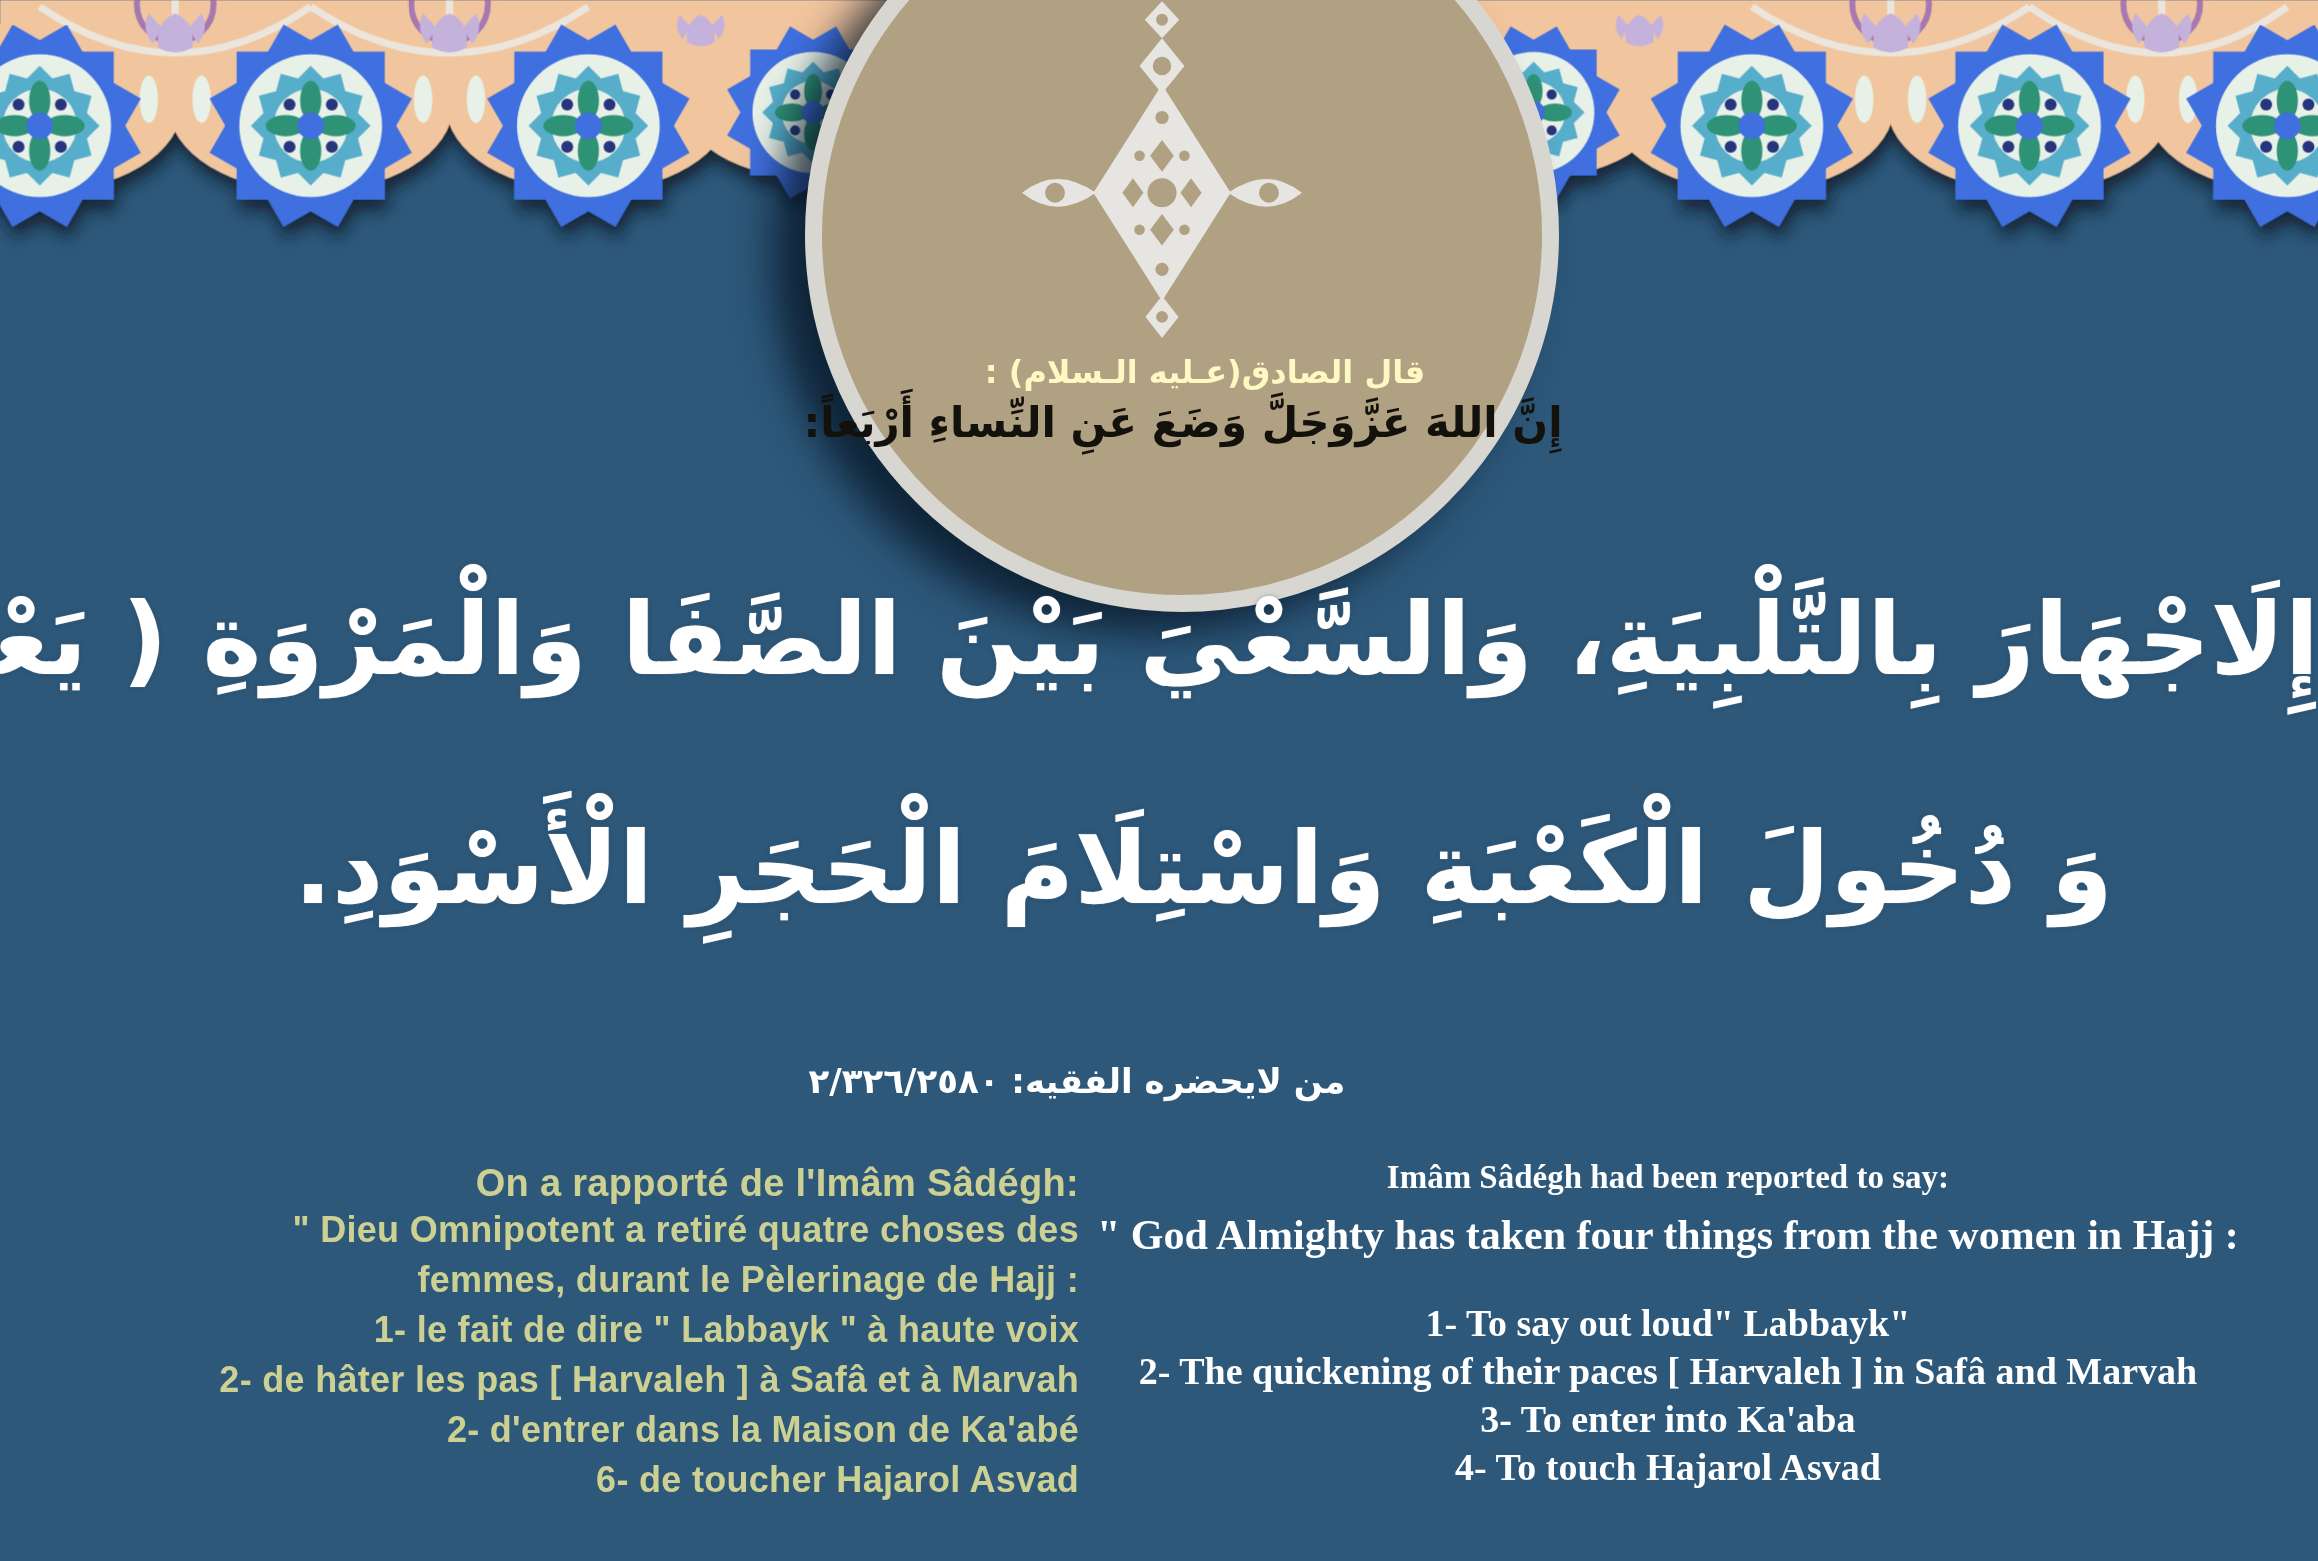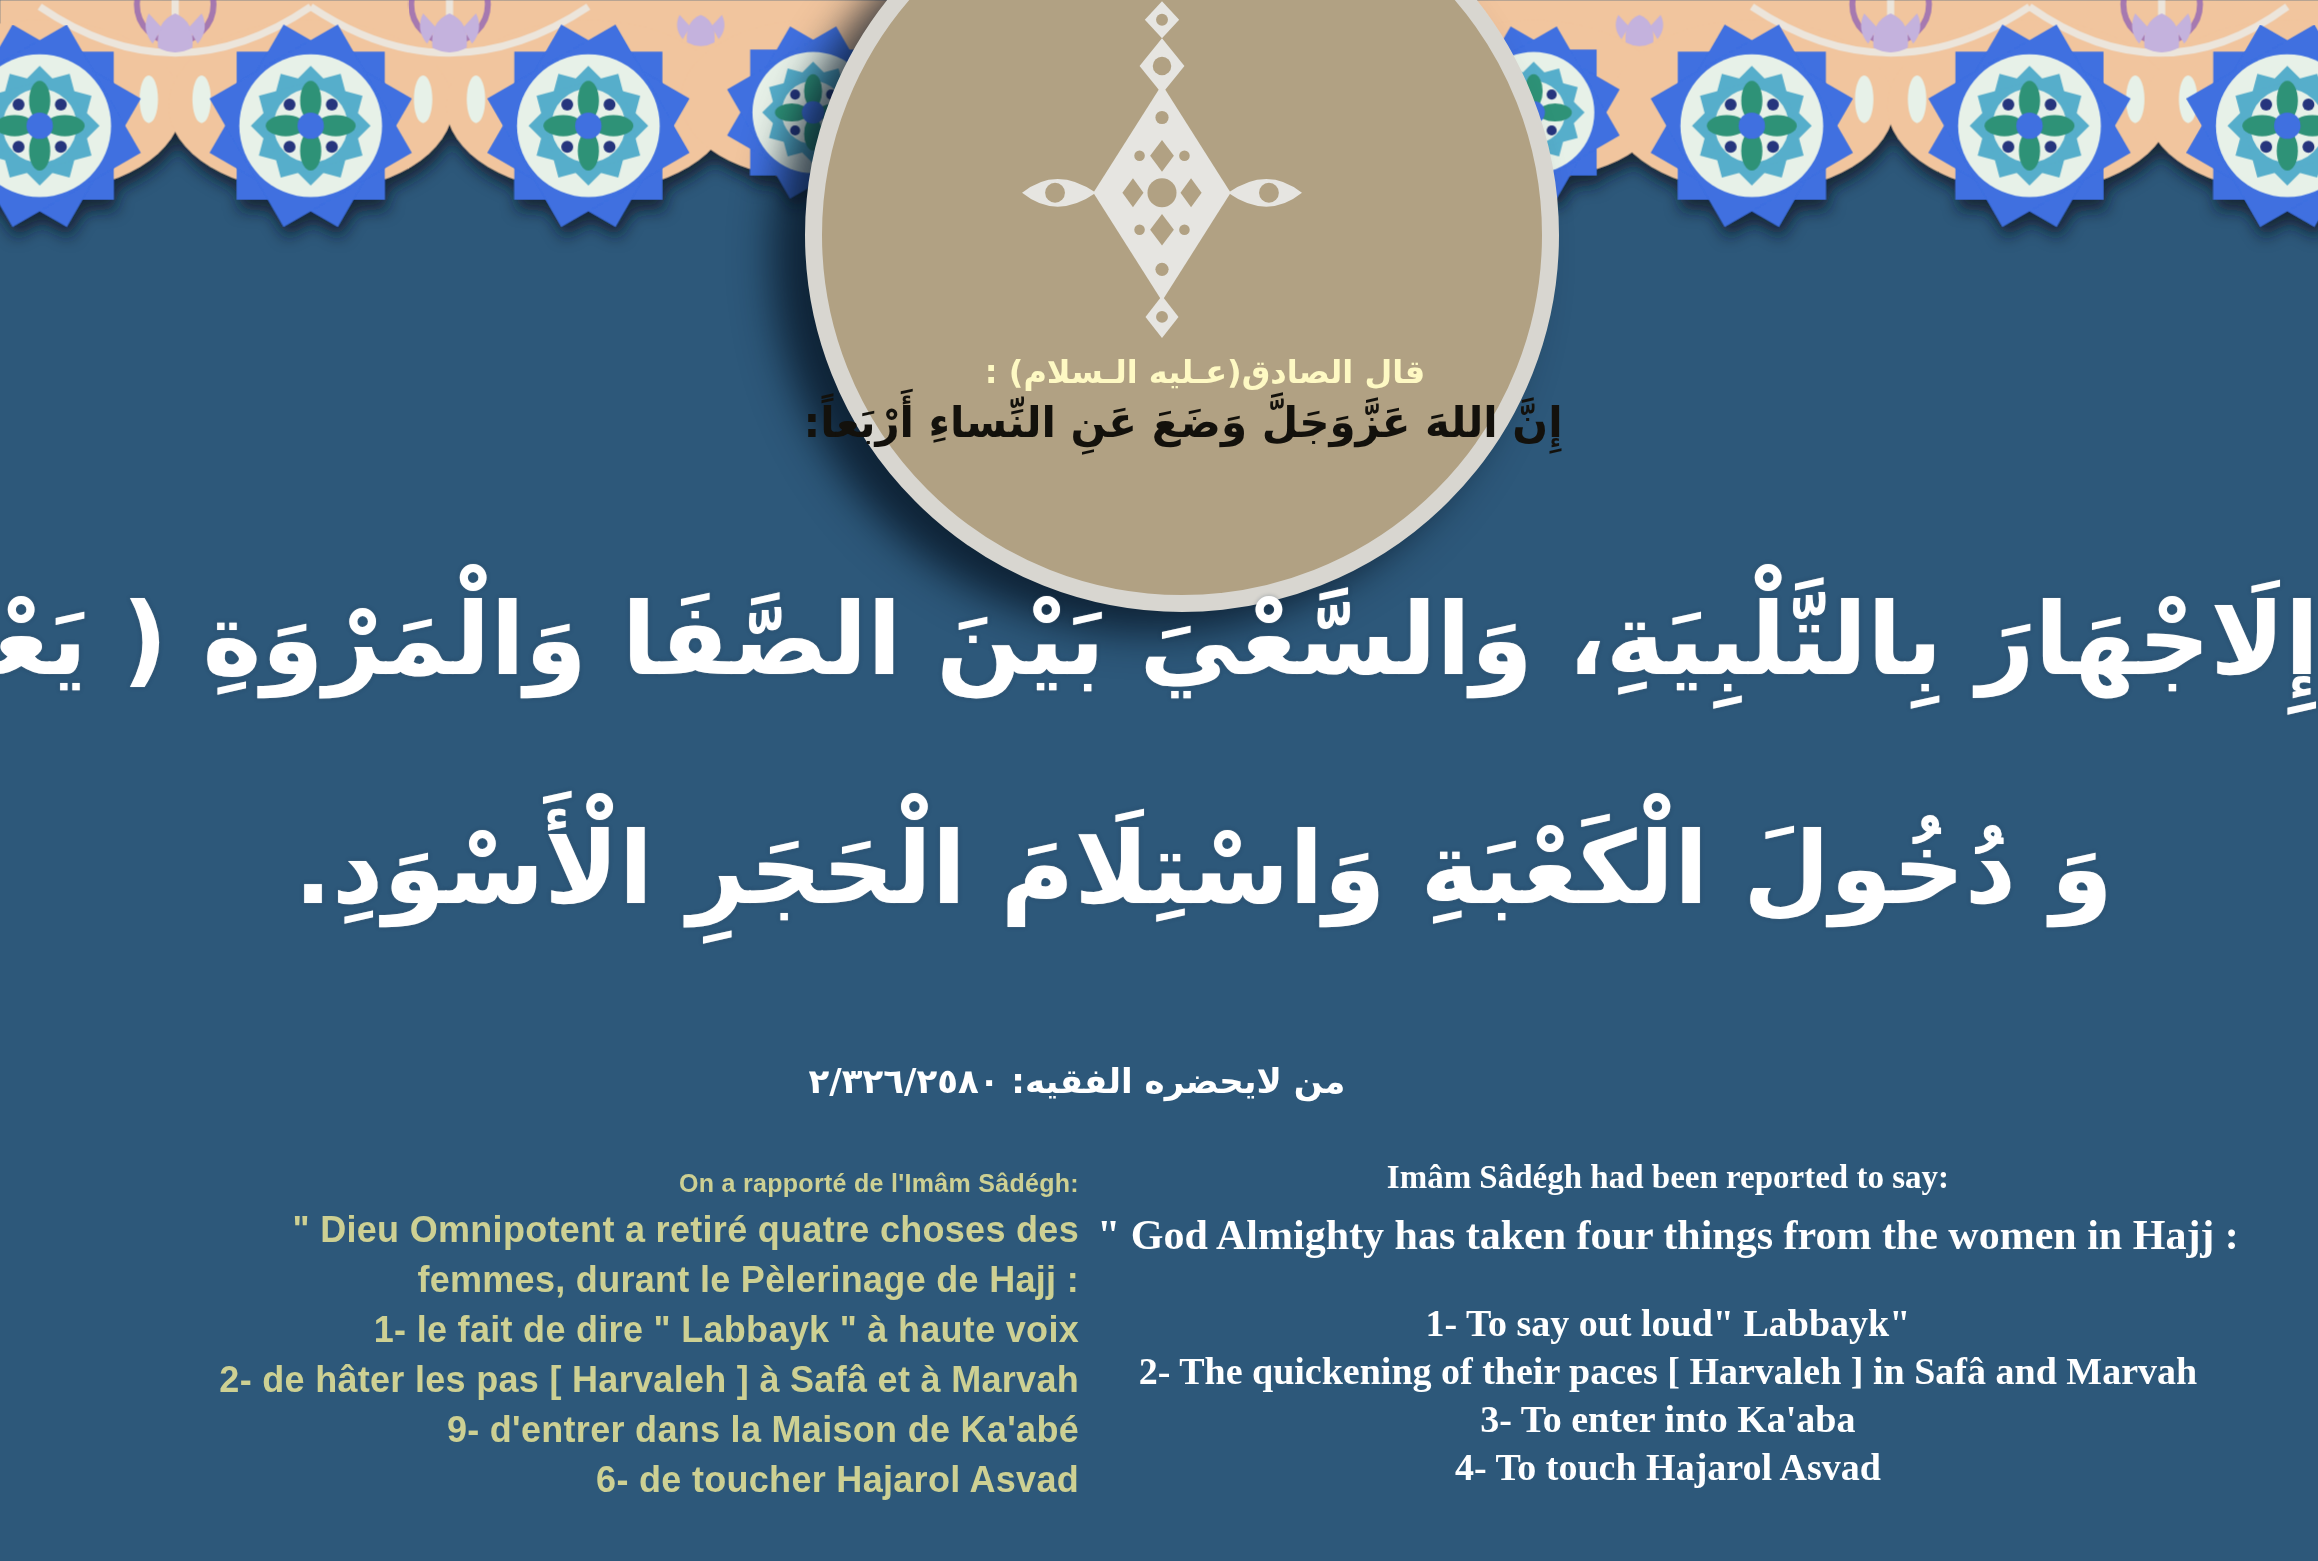--- a/index.html
+++ b/index.html
@@ -46,21 +46,21 @@
     font-family: "DejaVu Sans", sans-serif; font-weight: 700;
     font-size: 34px; color: #ffffff; line-height: 1.2;
   }
   
   .french-block {
     position: absolute; right: 1240px; top: 1161px; z-index: 5;
     text-align: right; color: #cdd093;
     font-family: "Liberation Sans", sans-serif; font-weight: 700;
     letter-spacing: 0.3px;
   }
-  .fr-l1 { font-size: 25px; line-height: 44px; white-space: nowrap; }
+  .fr-l1 { font-size: 38px; line-height: 44px; white-space: nowrap; }
   .fr-line { font-size: 36px; line-height: 50px; white-space: nowrap; }
   .english-block {
     position: absolute; left: 1097px; top: 1157px; z-index: 5;
     text-align: center; color: #ffffff;
     font-family: "Liberation Serif", serif; font-weight: 700;
   }
   .en-l1 { font-size: 33px; line-height: 41px; margin-bottom: 10.6px; white-space: nowrap; }
   .en-l2 { font-size: 42px; line-height: 53px; margin-bottom: 37px; white-space: nowrap; }
   .en-item { font-size: 38px; line-height: 48px; white-space: nowrap; }
 </style>
@@ -199,21 +199,21 @@
   <div class="cal-line cal-1">إِلَاجْهَارَ بِالتَّلْبِيَةِ، وَالسَّعْيَ بَيْنَ الصَّفَا وَالْمَرْوَةِ ( يَعْنِي الْهَرْوَلَةَ )</div>
   <div class="cal-line cal-2">وَ دُخُولَ الْكَعْبَةِ وَاسْتِلَامَ الْحَجَرِ الْأَسْوَدِ.</div>
   <div class="citation">من لايحضره الفقيه: ٢/٣٢٦/٢٥٨٠</div>
 
   <div class="french-block">
     <div class="fr-l1">On a rapporté de l'Imâm Sâdégh:</div>
     <div class="fr-line">" Dieu Omnipotent a retiré quatre choses des</div>
     <div class="fr-line">femmes, durant le Pèlerinage de Hajj :</div>
     <div class="fr-line">1- le fait de dire " Labbayk " à haute voix</div>
     <div class="fr-line">2- de hâter les pas [ Harvaleh ] à Safâ et à Marvah</div>
-    <div class="fr-line">9- d'entrer dans la Maison de Ka'abé</div>
+    <div class="fr-line">2- d'entrer dans la Maison de Ka'abé</div>
     <div class="fr-line">6- de toucher Hajarol Asvad</div>
   </div>
 
   <div class="english-block">
     <div class="en-l1">Imâm Sâdégh had been reported to say:</div>
     <div class="en-l2">" God Almighty has taken four things from the women in Hajj :</div>
     <div class="en-item">1- To say out loud" Labbayk"</div>
     <div class="en-item">2- The quickening of their paces [ Harvaleh ] in Safâ and Marvah</div>
     <div class="en-item">3- To enter into Ka'aba</div>
     <div class="en-item">4- To touch Hajarol Asvad</div>

